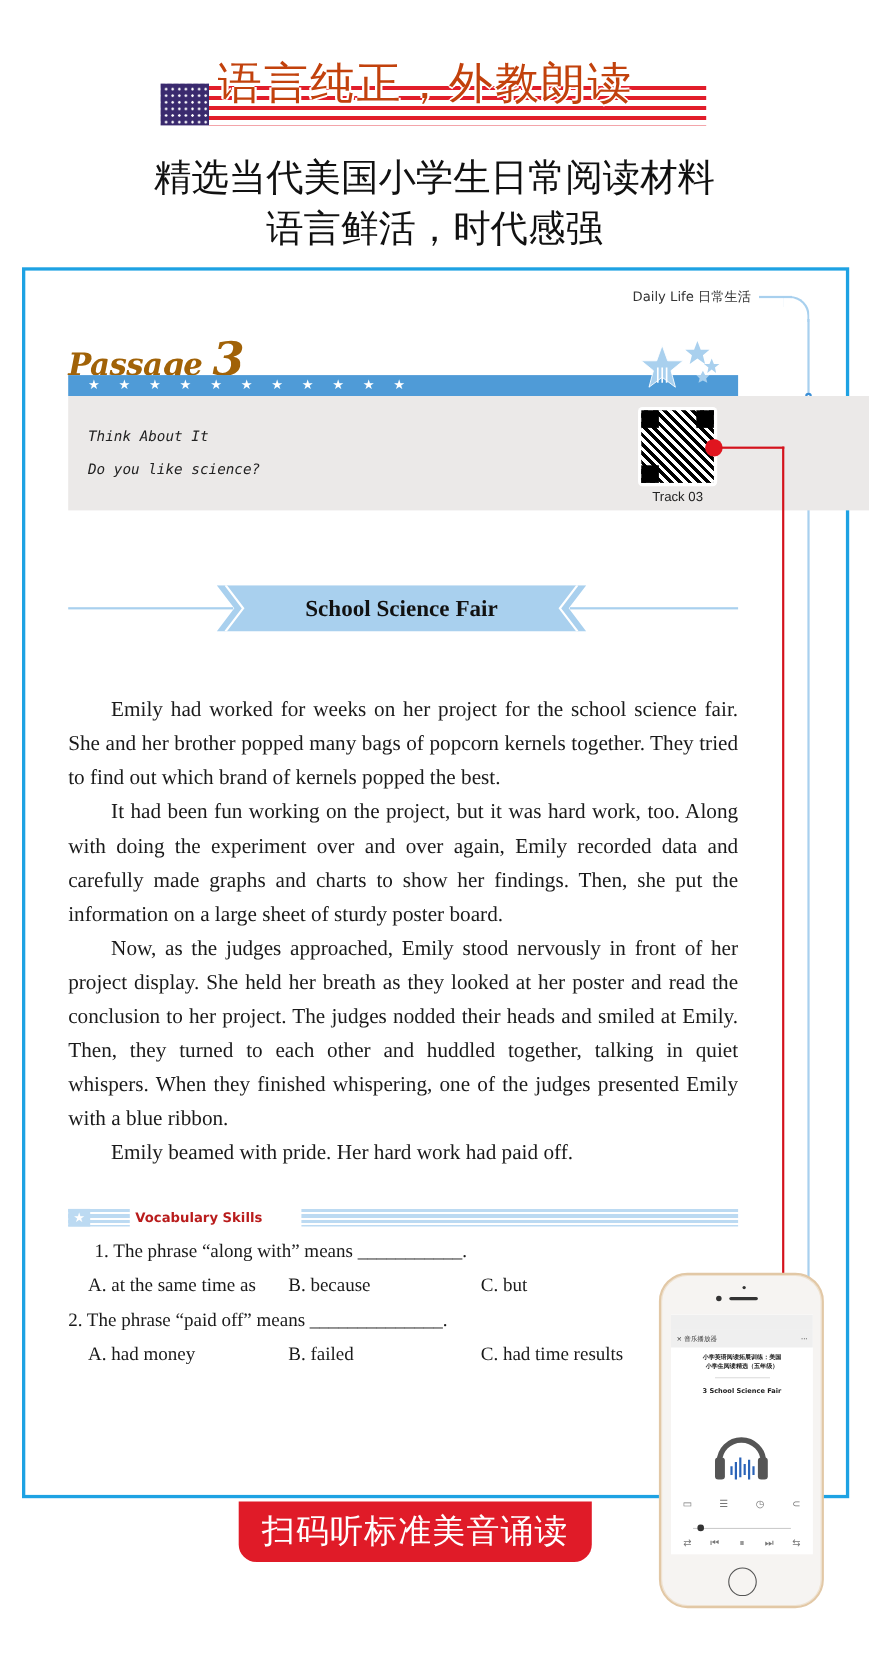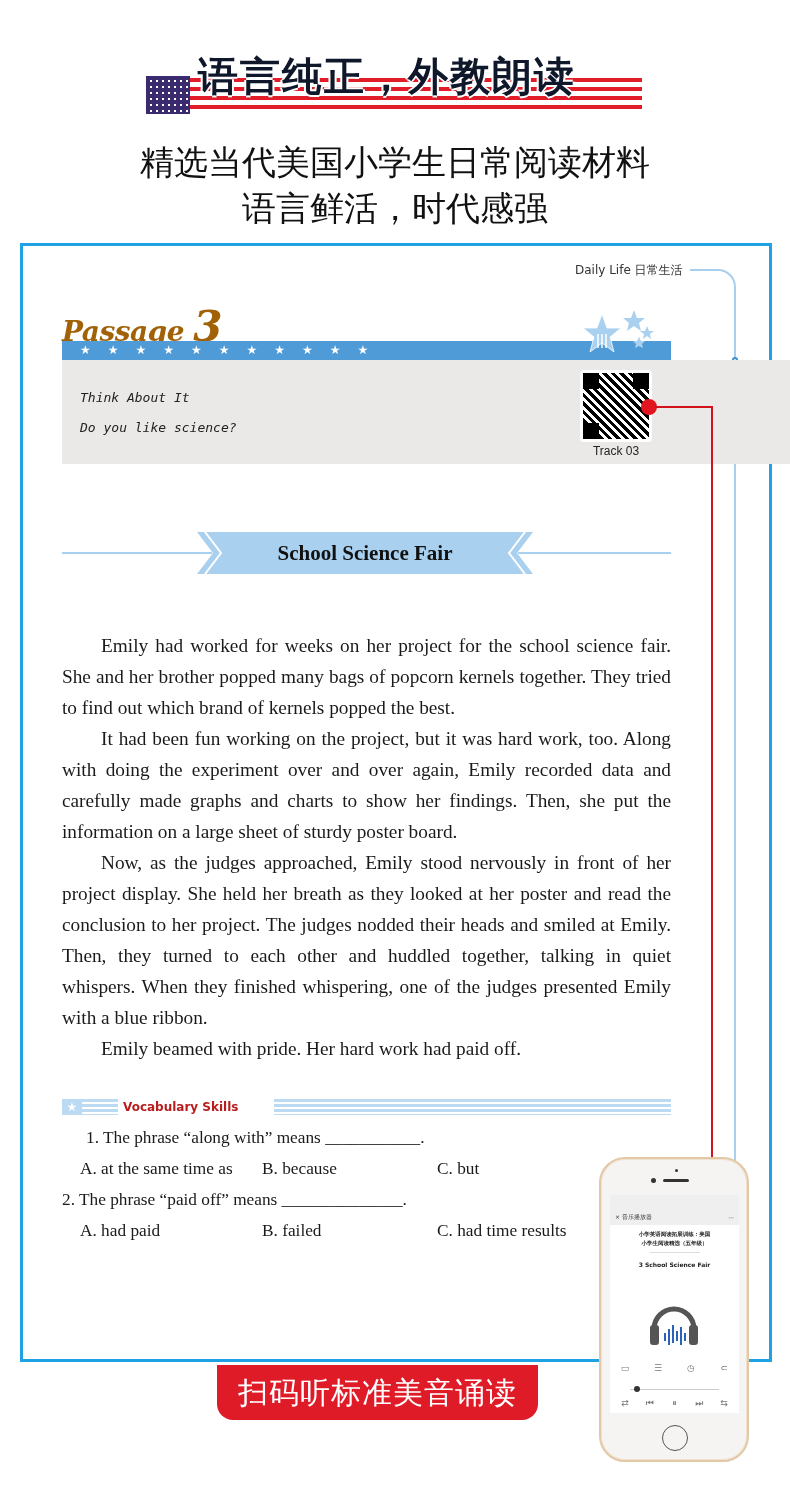--- a/index.html
+++ b/index.html
@@ -5,22 +5,22 @@
   * { box-sizing: border-box; margin: 0; padding: 0; }
   html, body { width: 790px; height: 1504px; background: #ffffff; overflow: hidden; }
   body { position: relative; font-family: "DejaVu Sans", sans-serif; color: #1a1a1a; }
 
   
   .banner { position: absolute; left: 146px; top: 48px; width: 496px; height: 68px; }
   .banner .flag-box { position: absolute; left: 0; top: 28px; width: 44px; height: 38px; background: #3a2a6e;
      background-image: radial-gradient(#ffffff 1px, transparent 1.3px); background-size: 6px 6px; background-position: 2px 2px; }
   .banner .stripes { position: absolute; left: 44px; top: 30px; right: 0; height: 36px;
      background: repeating-linear-gradient(to bottom, #e11d2a 0 4px, #ffffff 4px 9px); }
-  .banner .title { position: absolute; left: 52px; top: 0; font-family: "DejaVu Serif", serif; font-weight: bold;
-     font-size: 40px; color: #0f172a; letter-spacing: 2px; line-height: 56px;
+  .banner .title { position: absolute; left: 52px; top: 0; font-family: "DejaVu Serif", serif; font-weight: normal;
+     font-size: 40px; color: #c2410c; letter-spacing: 2px; line-height: 56px;
      text-shadow: 2px 0 #fff, -2px 0 #fff, 0 2px #fff, 0 -2px #fff; white-space: nowrap; }
 
   .subtitle { position: absolute; left: 0; width: 790px; text-align: center; font-size: 34px; color: #111; line-height: 48px; }
   .subtitle.l1 { top: 138px; }
   .subtitle.l2 { top: 184px; }
 
   
   .page { position: absolute; left: 20px; top: 243px; width: 752px; height: 1119px; border: 3px solid #1ea2e3; background: #fff; }
 
   .category { position: absolute; left: 575px; top: 262px; font-size: 12px; color: #333; white-space: nowrap; }
@@ -169,21 +169,21 @@
   <div class="vocab-title">Vocabulary Skills</div>
   <div class="vocab-stripes-r"></div>
 </div>
 
 <div class="q" style="top:1128px;margin-left:24px;">1. The phrase “along with” means ___________.</div>
 <div class="opt" style="left:80px;top:1159px;">A. at the same time as</div>
 <div class="opt" style="left:262px;top:1159px;">B. because</div>
 <div class="opt" style="left:437px;top:1159px;">C. but</div>
 
 <div class="q" style="top:1190px;">2. The phrase “paid off” means ______________.</div>
-<div class="opt" style="left:80px;top:1221px;">A. had paid</div>
+<div class="opt" style="left:80px;top:1221px;">A. had money</div>
 <div class="opt" style="left:262px;top:1221px;">B. failed</div>
 <div class="opt" style="left:437px;top:1221px;">C. had time results</div>
 
 <div class="cta">扫码听标准美音诵读</div>
 
 <div class="phone">
   <div class="cam2"></div>
   <div class="cam"></div>
   <div class="speaker"></div>
   <div class="screen">

